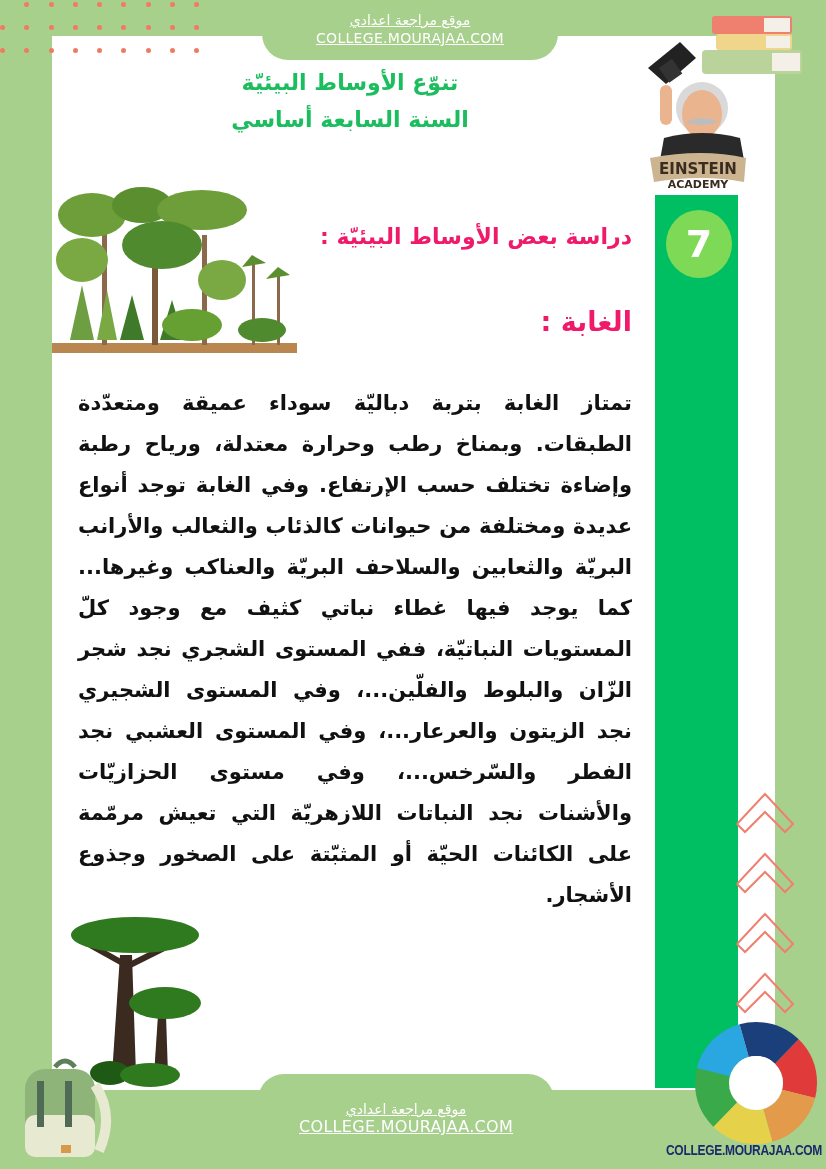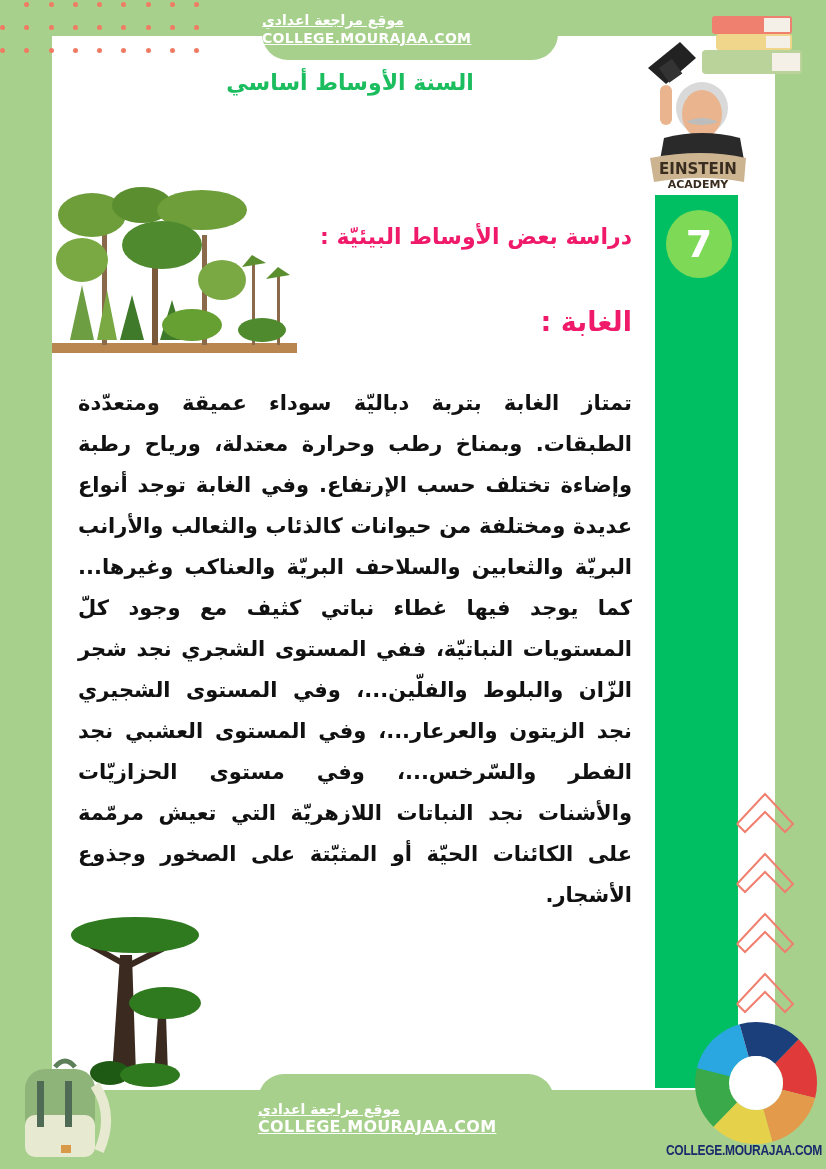--- a/index.html
+++ b/index.html
@@ -4,21 +4,21 @@
 <style>
   html, body { margin:0; padding:0; }
   body { width:826px; height:1169px; position:relative; overflow:hidden; background:#ffffff; font-family:"DejaVu Sans", sans-serif; }
   .frame { position:absolute; background:#a8d08d; }
   .frame-top { left:0; top:0; width:826px; height:36px; }
   .frame-left { left:0; top:0; width:52px; height:1169px; }
   .frame-right { left:775px; top:0; width:51px; height:1169px; }
   .frame-bottom { left:0; top:1090px; width:826px; height:79px; }
   .tab-top { position:absolute; left:262px; top:0; width:296px; height:60px; background:#a8d08d; border-radius:0 0 26px 26px; }
   .tab-bottom { position:absolute; left:258px; top:1074px; width:296px; height:95px; background:#a8d08d; border-radius:26px 26px 0 0; }
-  .site-label { position:absolute; width:296px; text-align:left; color:#ffffff; text-decoration:underline; font-weight:bold; line-height:18px; }
+  .site-label { position:absolute; width:296px; text-align:center; color:#ffffff; text-decoration:underline; font-weight:normal; line-height:18px; }
   .site-label .ar { font-size:14px; display:block; direction:rtl; }
   .site-label .en { font-size:14px; display:block; letter-spacing:0.3px; }
   .dots { position:absolute; left:0; top:0; width:200px; height:52px; }
   .dot { position:absolute; width:5px; height:5px; border-radius:50%; background:#f07b63; }
   .titles { position:absolute; left:130px; top:64px; width:440px; text-align:center; color:#1bbd5e; font-weight:bold; direction:rtl; }
   .titles div { font-size:22px; line-height:37px; }
   .green-col { position:absolute; left:655px; top:195px; width:83px; height:893px; background:#00bf63; }
   .num-circle { position:absolute; left:666px; top:210px; width:66px; height:68px; border-radius:50%; background:#7ed957; color:#fff; font-size:38px; font-weight:bold; text-align:center; line-height:68px; }
   .section-h { position:absolute; color:#f01a6b; font-weight:bold; direction:rtl; text-align:left; }
   .section-1 { right:194px; top:224px; font-size:22px; }
@@ -69,21 +69,22 @@
     <span class="dot" style="left:194px;top:48px"></span>
 </div>
 
 <div class="tab-top"></div>
 <a class="site-label" style="left:262px;top:11px;">
   <span class="ar">موقع مراجعة اعدادي</span>
   <span class="en">COLLEGE.MOURAJAA.COM</span>
 </a>
 
 <div class="titles">
-  <div>السنة الأوساط أساسي</div>
+  <div>تنوّع الأوساط البيئيّة</div>
+  <div>السنة السابعة أساسي</div>
 </div>
 
 <svg class="einstein" viewBox="0 0 170 180">
   <g>
     <rect x="72" y="6" width="80" height="18" rx="3" fill="#ef7f6e"></rect>
     <rect x="124" y="8" width="26" height="14" fill="#f4f0e8"></rect>
     <rect x="76" y="24" width="76" height="16" rx="3" fill="#f0d68a"></rect>
     <rect x="126" y="26" width="24" height="12" fill="#f4f0e8"></rect>
     <rect x="62" y="40" width="100" height="24" rx="4" fill="#b9d39a"></rect>
     <rect x="132" y="43" width="28" height="18" fill="#f4f0e8"></rect>

